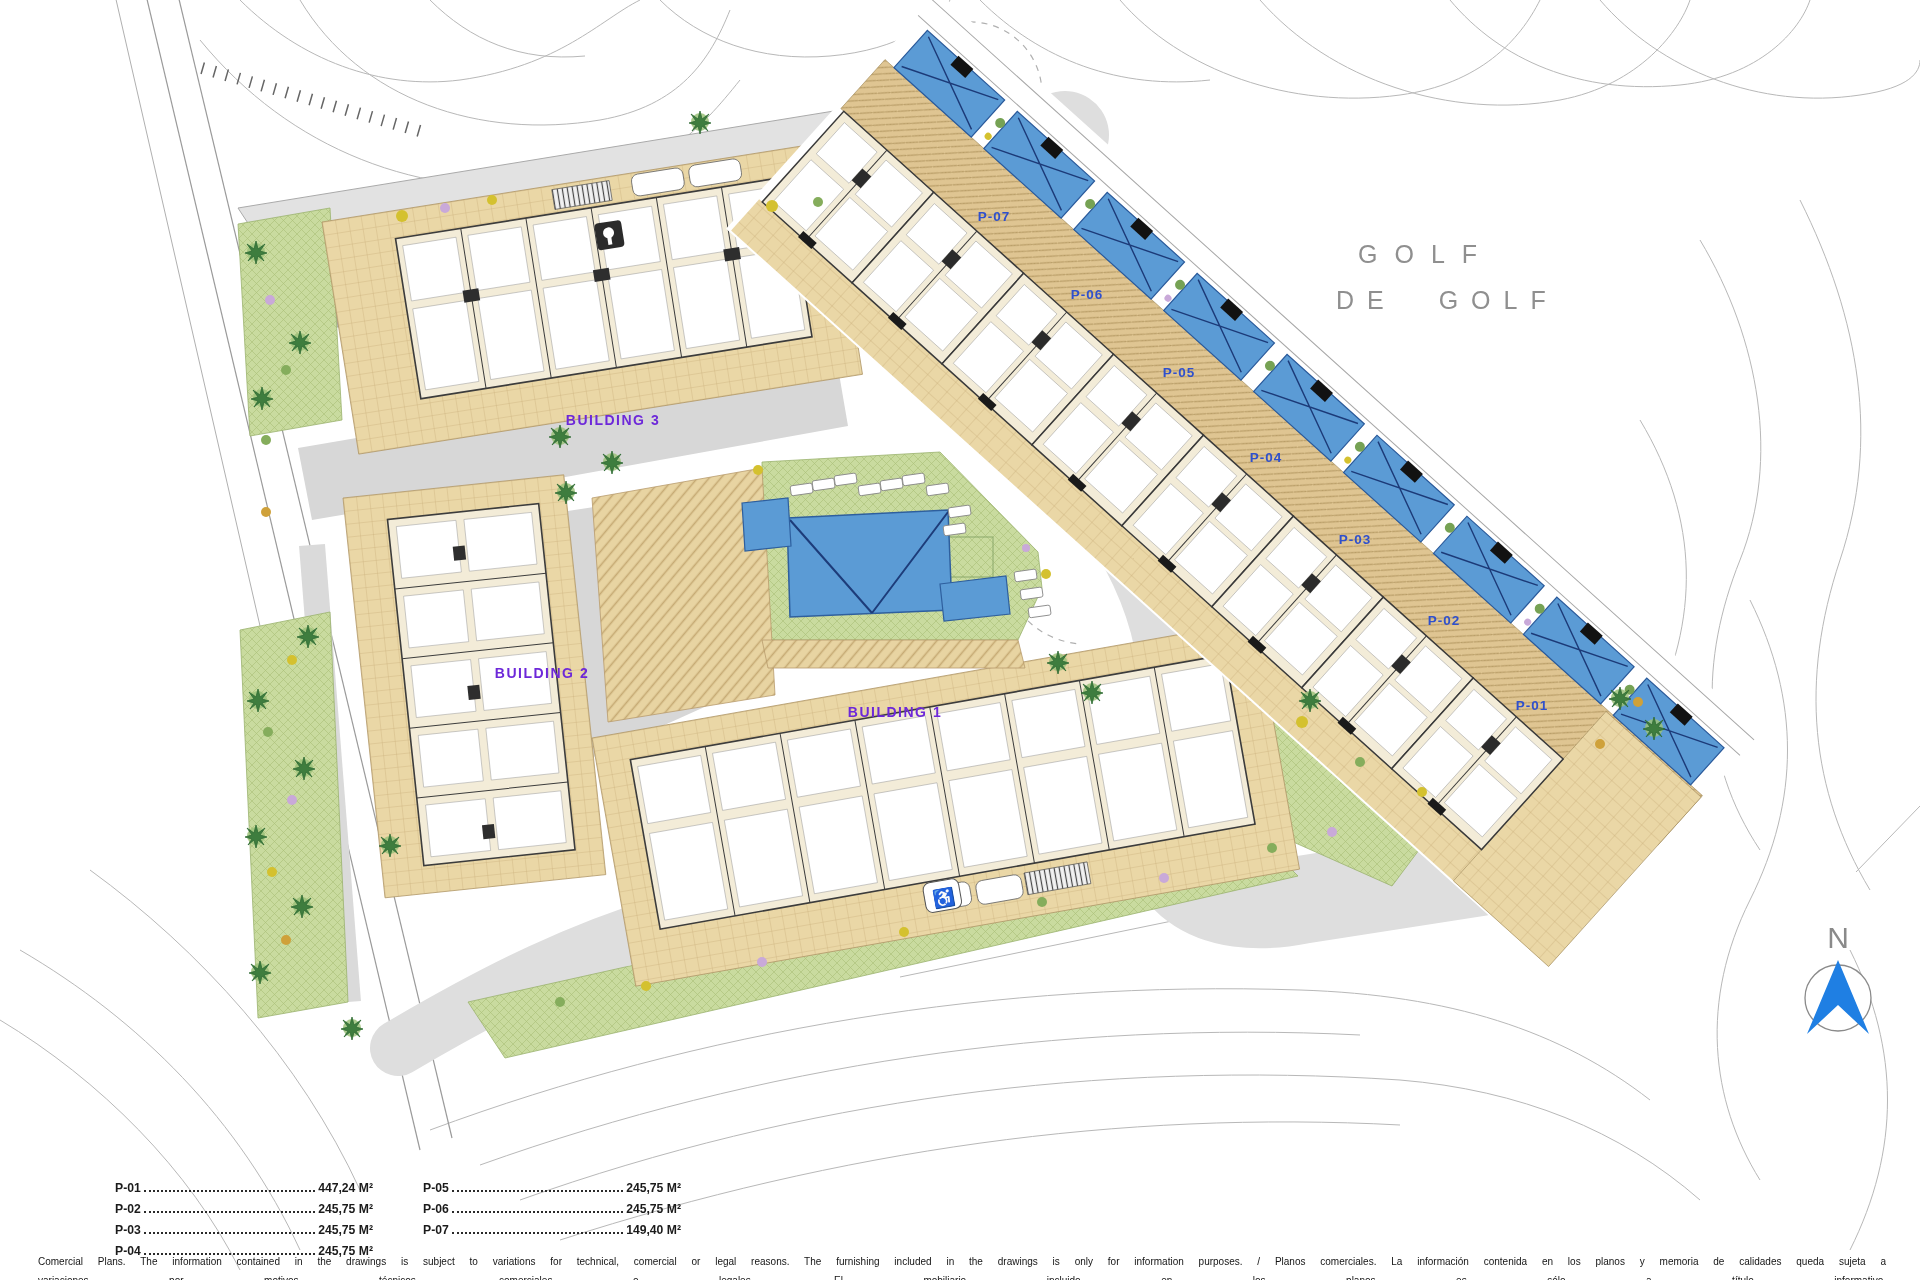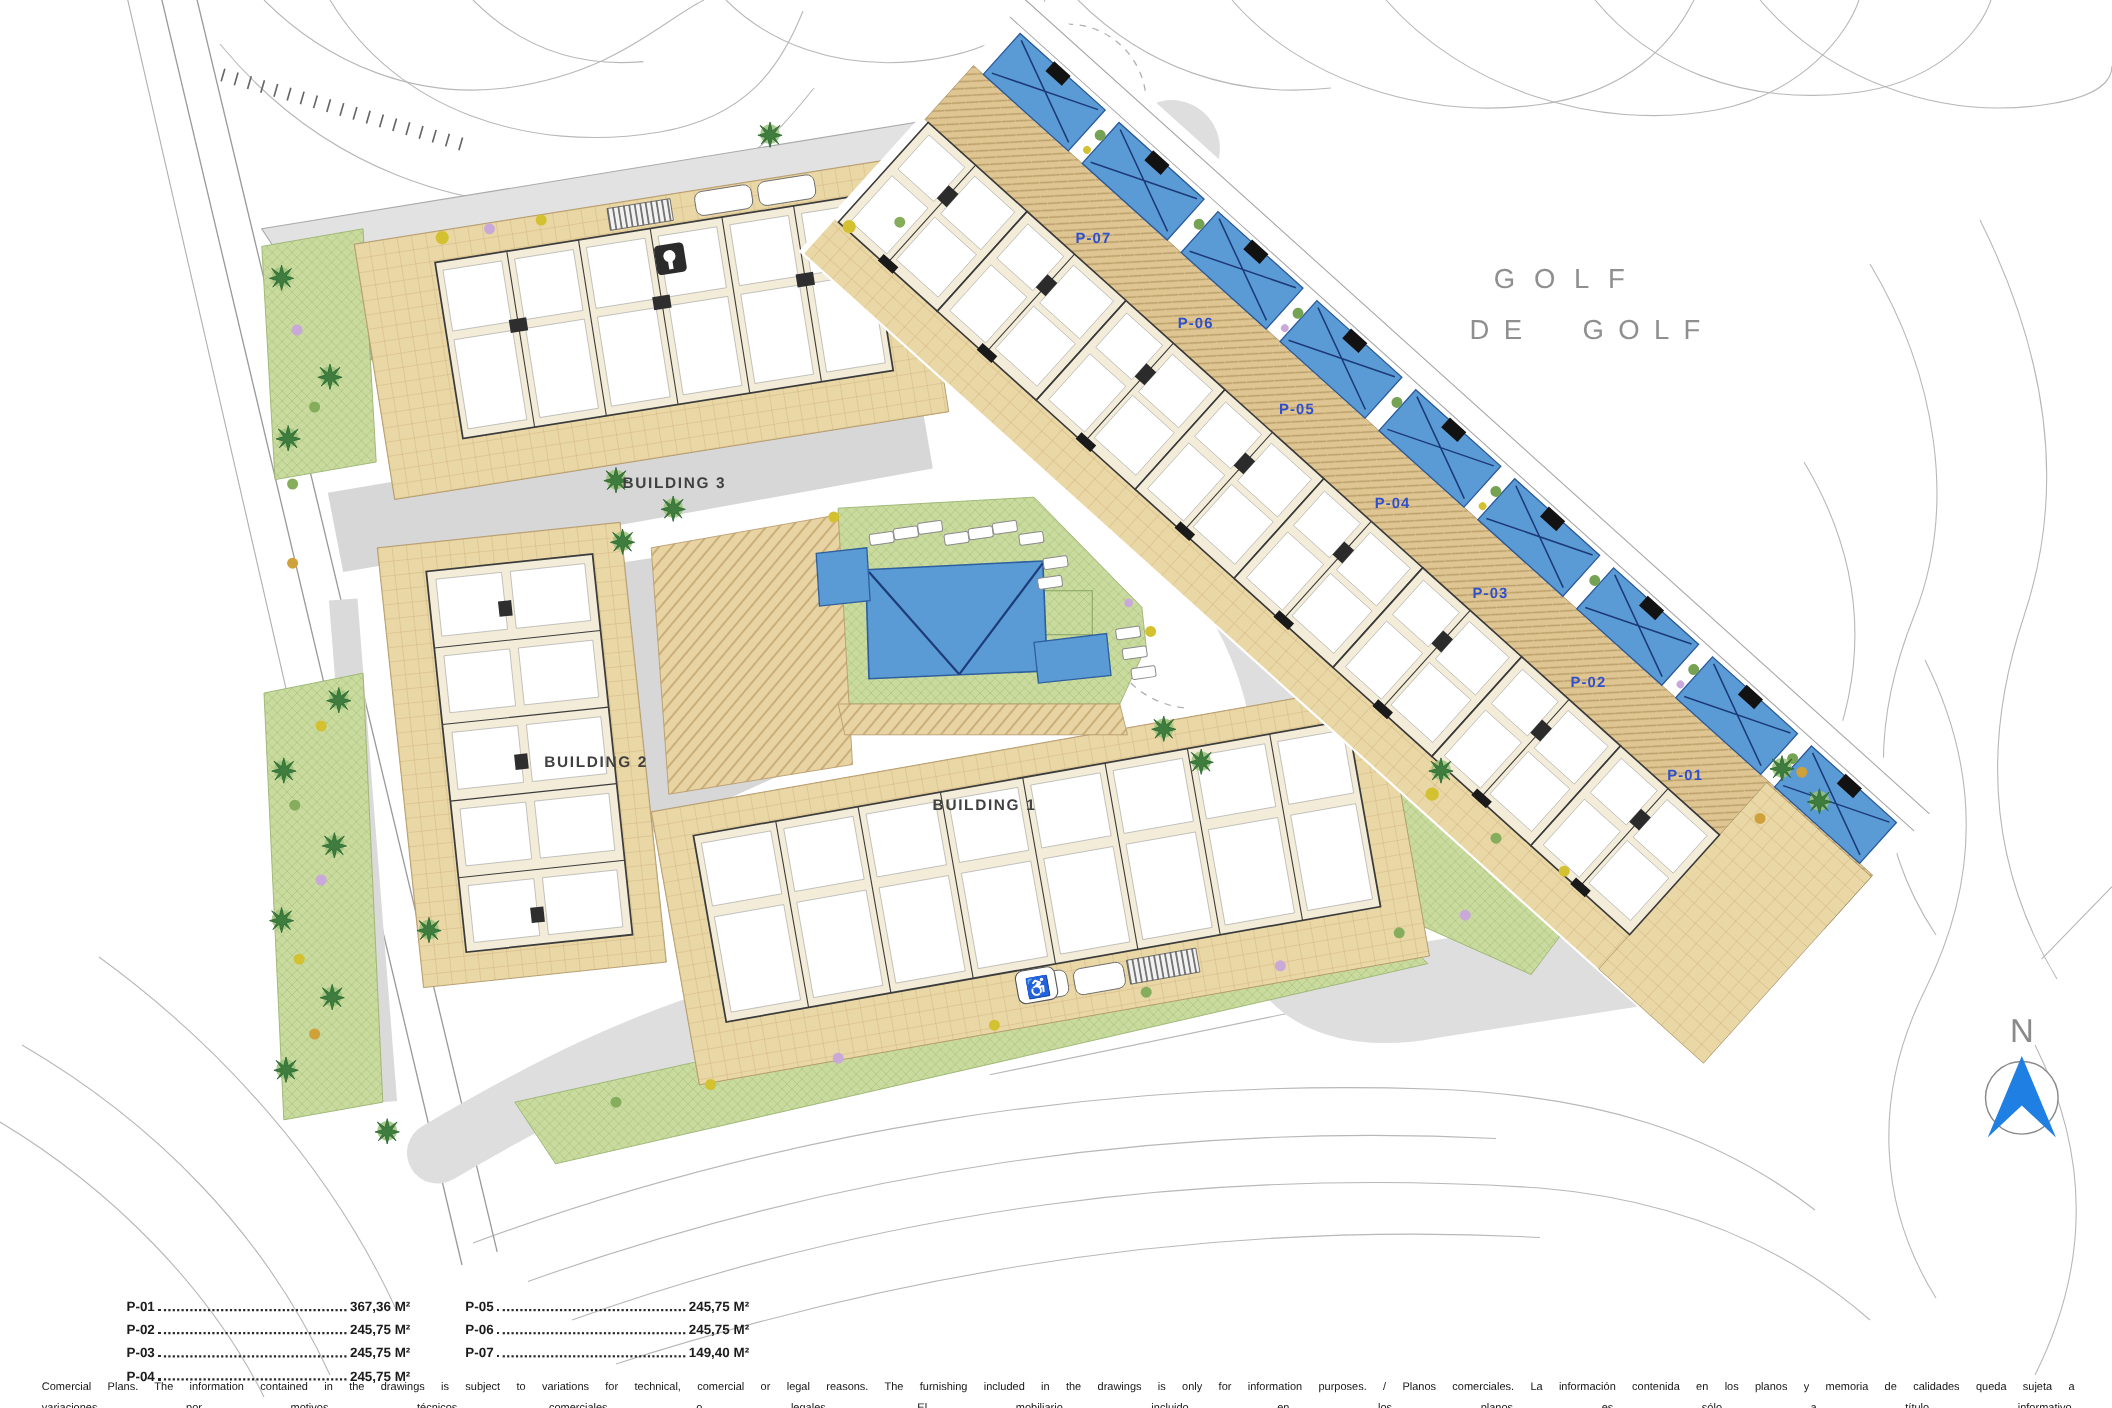--- a/index.html
+++ b/index.html
@@ -1,21 +1,21 @@
 <!DOCTYPE html>
 <html><head>
 <meta charset="utf-8">
 <style>
   html,body{margin:0;padding:0;}
   body{width:1920px;height:1280px;position:relative;overflow:hidden;background:#fff;
        font-family:"Liberation Sans",sans-serif;}
   .stage{position:absolute;inset:0;}
   svg.plan{position:absolute;left:0;top:0;}
-  .bld-label{position:absolute;transform:translate(-50%,-50%);color:#404040;font-weight:bold;
-             font-size:14px;letter-spacing:1.5px;white-space:nowrap;margin-top:19px;}
+  .bld-label{position:absolute;transform:translate(-50%,-50%);color:#6d28d9;font-weight:bold;
+             font-size:14px;letter-spacing:1.5px;white-space:nowrap;}
   .plot-label{position:absolute;transform:translate(-50%,-50%);color:#2f50cc;font-weight:bold;
               font-size:13.5px;letter-spacing:1px;white-space:nowrap;}
   .golf{position:absolute;color:#8f8f8f;font-size:25px;white-space:nowrap;}
   .golf .l1{letter-spacing:17px;}
   .golf .l2{letter-spacing:13px;word-spacing:22px;margin-top:17px;margin-left:-22px;}
   .north-n{position:absolute;transform:translate(-50%,-50%);color:#8a8a8a;font-size:30px;}
   .legend{position:absolute;left:62px;top:1120px;}
   .legend .t{color:#2d7fc1;font-weight:bold;font-size:17px;letter-spacing:.8px;line-height:25px;white-space:nowrap;}
   .legend-cols{position:absolute;left:115px;top:1174px;display:flex;gap:50px;}
   .legend-col{display:flex;flex-direction:column;}
@@ -378,21 +378,21 @@
 </div>
 
 <div class="north-n" style="left:1838px;top:938px;">N</div>
 
 
 <div class="legend-cols">
   <div class="legend-col">
     <div class="legend-row">
       <span>P-01</span>
           <span class="leader"></span>
-          <span>367,36 M²</span>
+          <span>447,24 M²</span>
     </div>
     <div class="legend-row">
       <span>P-02</span>
           <span class="leader"></span>
           <span>245,75 M²</span>
     </div>
     <div class="legend-row">
       <span>P-03</span>
           <span class="leader"></span>
           <span>245,75 M²</span>

